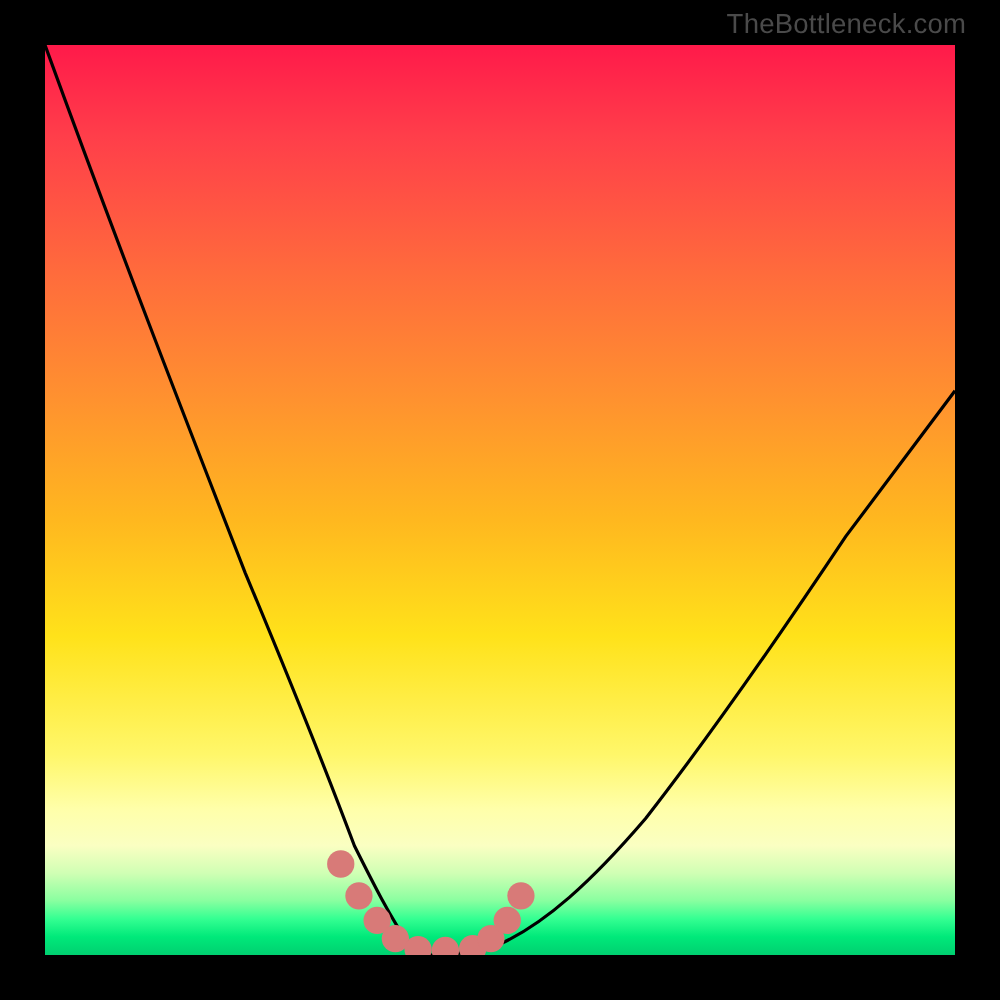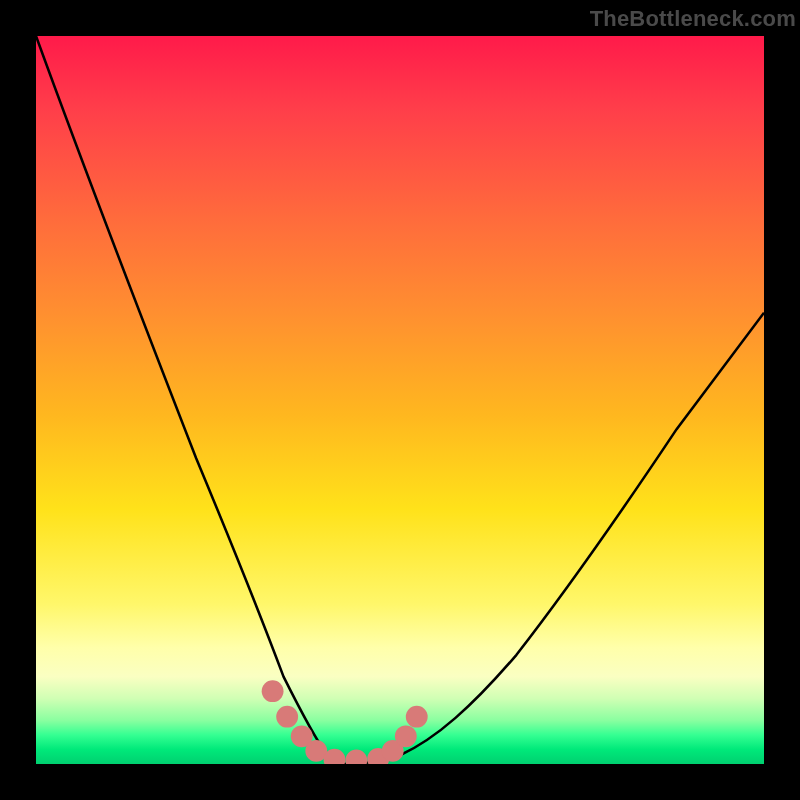--- a/index.html
+++ b/index.html
@@ -50,25 +50,25 @@
   }
   .curves {
     position: absolute;
     inset: 0;
     width: 728px;
     height: 728px;
   }
   .watermark {
     position: absolute;
     top: 6px;
-    right: 4px;
+    right: 27px;
     color: #4a4a4a;
     font-size: 22px;
     letter-spacing: 0.2px;
-    font-weight: 700;
+    font-weight: 400;
   }
 </style>
 </head>
 <body>
 
 <div class="frame">
   <div class="watermark">TheBottleneck.com</div>
 
   <div class="plot-area">
     <div class="gradient"></div>

